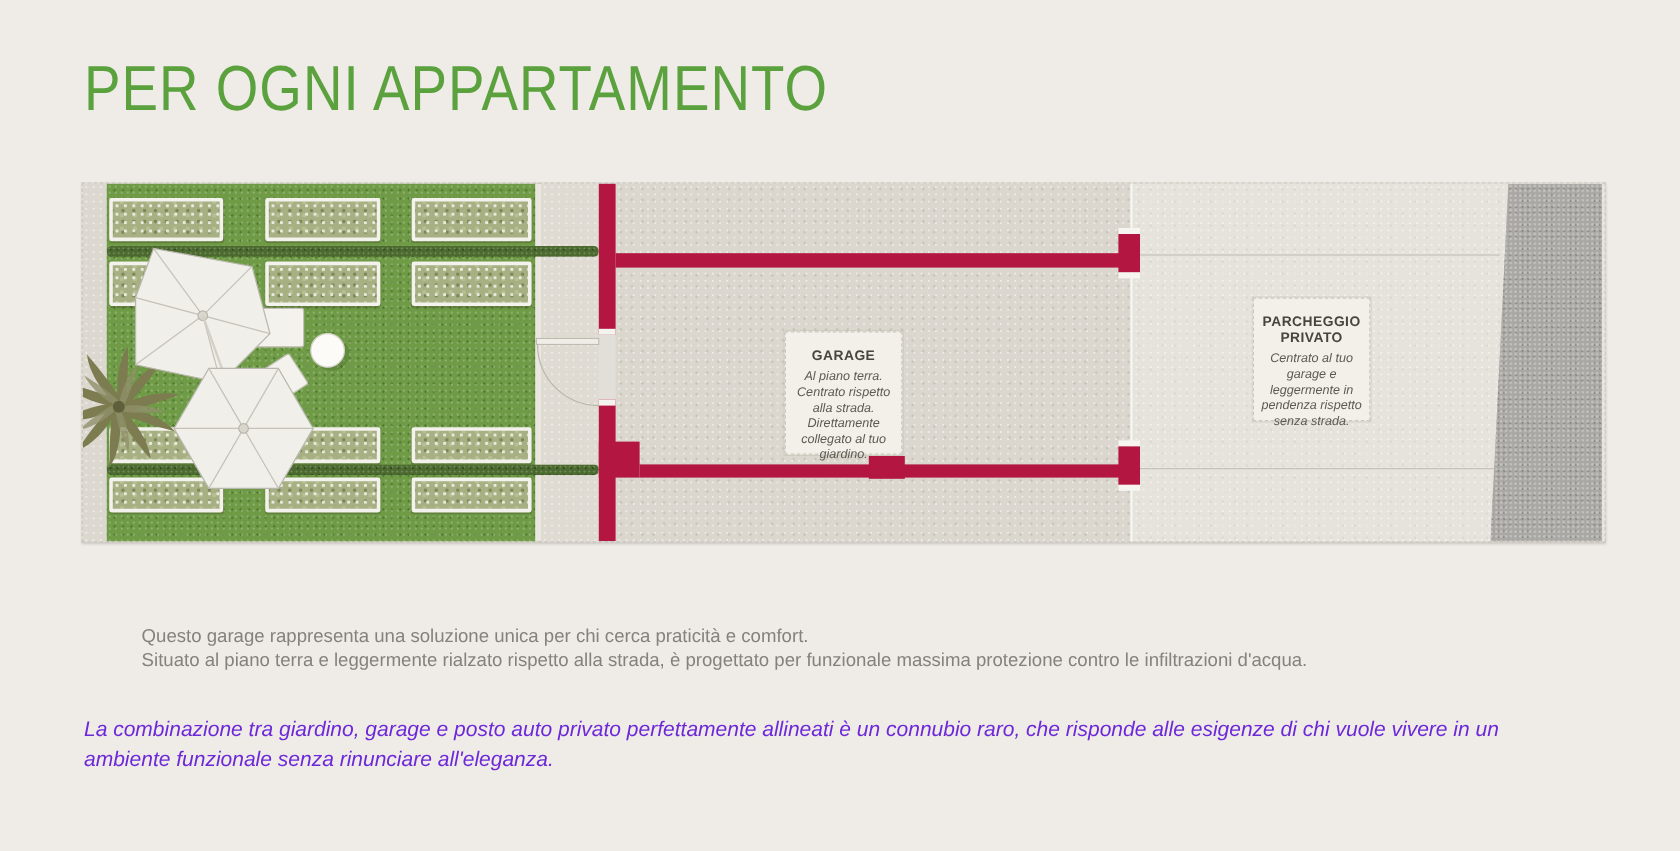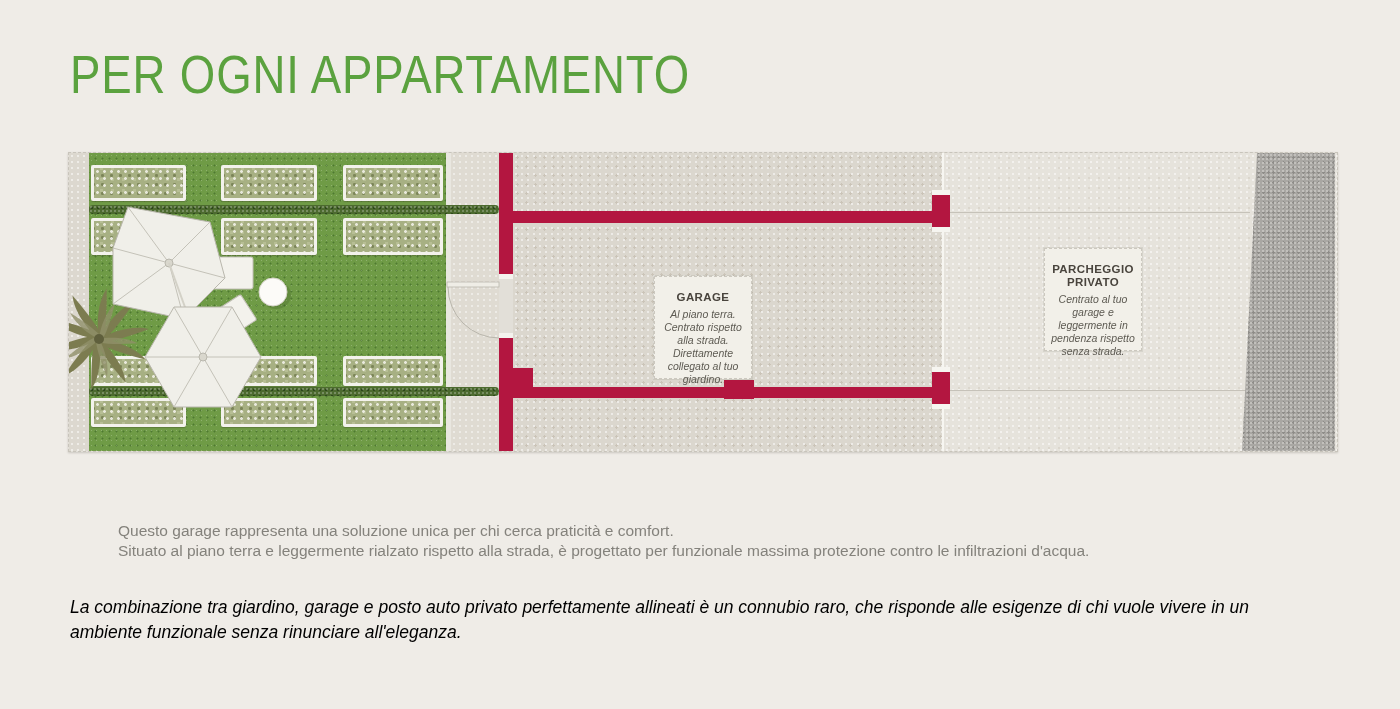--- a/index.html
+++ b/index.html
@@ -94,21 +94,21 @@
   .card h3 { font-size:11.5px; font-weight:bold; letter-spacing:.4px;
     color:#49443d; margin-bottom:4px; line-height:13px; }
   .card p { font-size:10.5px; font-style:italic; color:#5d5a52; line-height:13px; }
   .card-verde { left:252px; top:100px; width:92px; height:94px; background:#e8e9db; }
   .card-garage { left:585px; top:95px; width:98px; height:103px; background:#f2f0e9; border-color:#ccc8bf;margin-top:28px; }
   .card-parcheggio { left:975px; top:95px; width:98px; height:103px; background:#f2f0e9; border-color:#ccc8bf; }
   
   .description { position:absolute; left:70px; top:521px; width:1280px;
     color:#84827c; font-size:15.5px; line-height:19.5px;margin-left:48px; }
   .highlight { position:absolute; left:70px; top:595px; width:1225px;
-    color:#000000; font-size:17.5px; font-style:italic; line-height:25px; }
+    color:#6d28d9; font-size:17.5px; font-style:italic; line-height:25px; }
 </style>
 </head>
 <body>
 
 <h1 class="page-title">PER OGNI APPARTAMENTO</h1>
 
 <div class="plan">
 
   <div class="strip-left"></div>
   <div class="lawn"></div>

